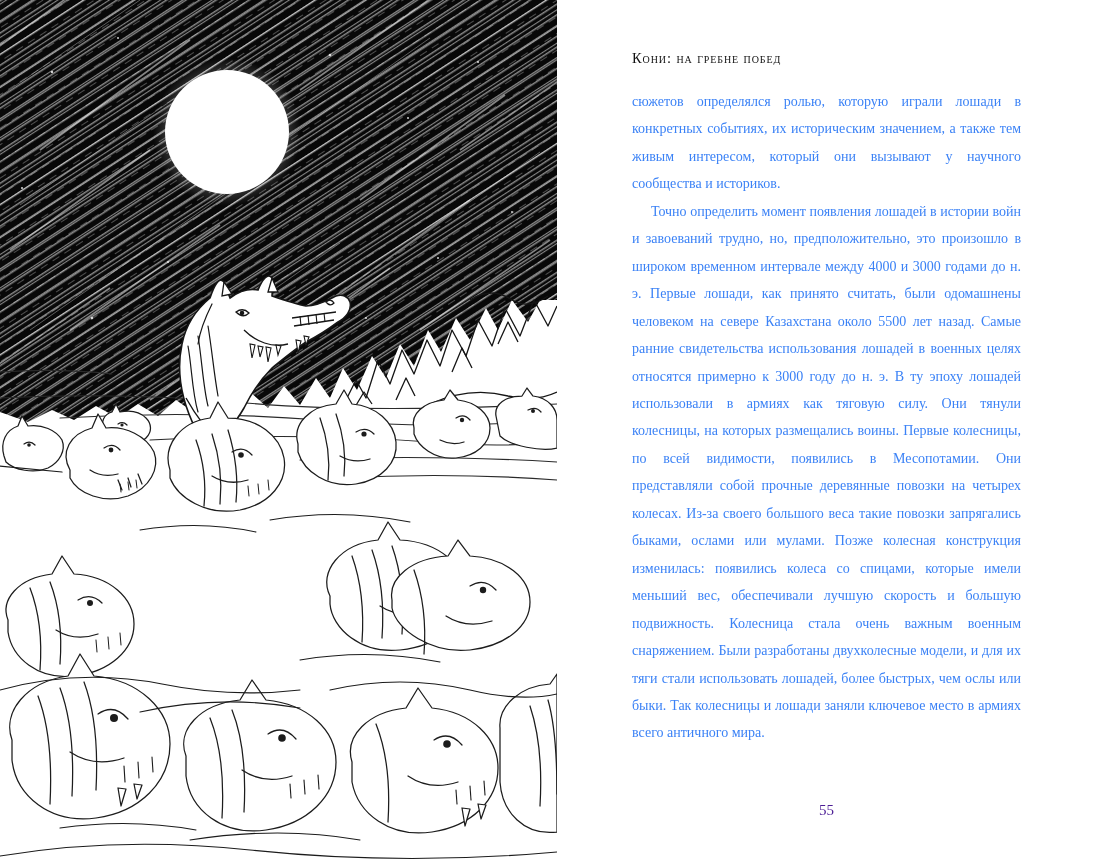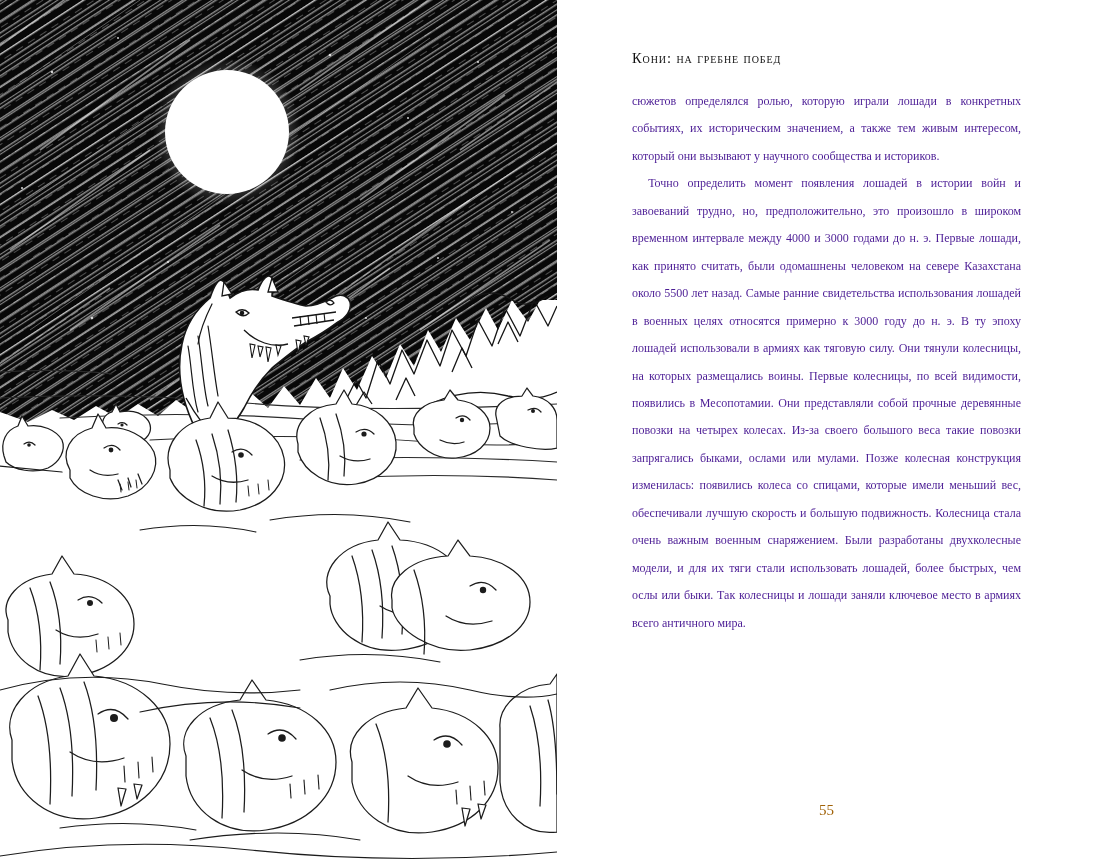--- a/index.html
+++ b/index.html
@@ -65,40 +65,40 @@
 
   .body-column {
     position: absolute;
     left: 75px;
     top: 88px;
     width: 389px;
   }
 
   .body-paragraph {
     margin: 0;
-    font-size: 12px;
+    font-size: 14px;
     line-height: 27.45px;
     text-align: justify;
     text-justify: inter-word;
     hyphens: manual;
-    color: #4c1d95;
+    color: #3b82f6;
     font-family: "Liberation Serif", "DejaVu Serif", serif;
   }
   .body-paragraph + .body-paragraph {
     text-indent: 1.35em;
   }
 
   .folio {
     position: absolute;
     left: 75px;
     top: 802px;
     width: 389px;
     text-align: center;
     font-size: 15px;
-    color: #a16207;
+    color: #4c1d95;
     font-family: "Liberation Serif", "DejaVu Serif", serif;
   }
 </style>
 </head>
 <body>
 
 <div class="page-spread">
 
   <div class="illustration-panel">
     <svg class="illustration-svg" viewBox="0 0 557 861" preserveAspectRatio="none">

